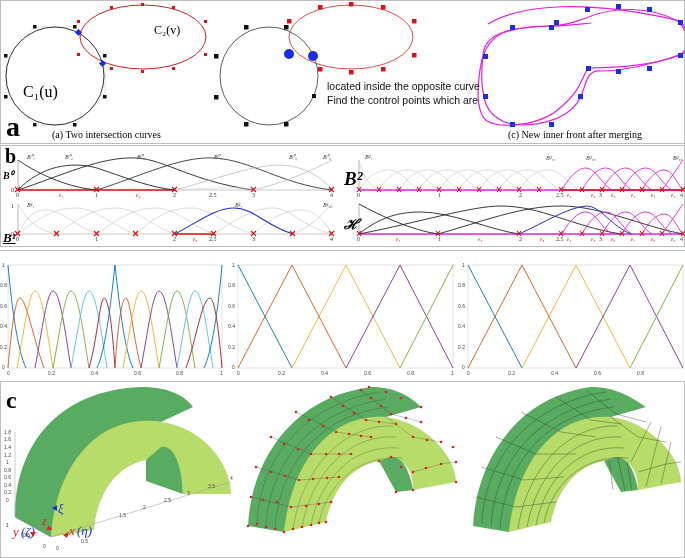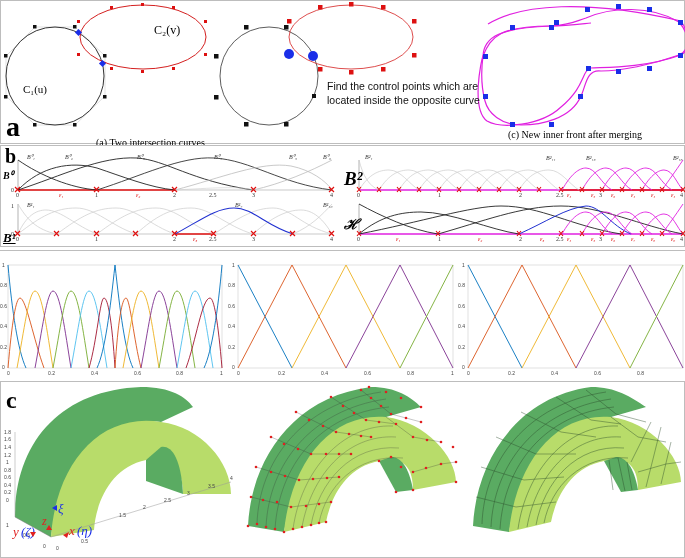--- a/index.html
+++ b/index.html
@@ -100,27 +100,27 @@
       <rect x="615" y="68" width="5" height="5"></rect>
         <rect x="585" y="65" width="5" height="5"></rect>
         <rect x="577" y="93" width="5" height="5"></rect>
       <rect x="548" y="121" width="5" height="5"></rect>
         <rect x="509" y="121" width="5" height="5"></rect>
         <rect x="482" y="93" width="5" height="5"></rect>
       <rect x="482" y="53" width="5" height="5"></rect>
     </g>
   </svg>
   <div class="lbl" style="left:5px;top:112px;font-size:28px;line-height:28px;">a</div>
-  <div class="cap" style="left:22px;top:82px;font-size:11px;">C₁(u)</div>
+  <div class="cap" style="left:22px;top:82px;font-size:16px;">C₁(u)</div>
   <div class="cap" style="left:153px;top:22px;font-size:12px;">C₂(v)</div>
-  <div class="cap" style="left:51px;top:136px;margin-left:44px;">(a) Two intersection curves</div>
+  <div class="cap" style="left:51px;top:128px;">(a) Two intersection curves</div>
   <div class="cap" style="left:507px;top:128px;">(c) New inner front after merging</div>
   <div class="note" style="left:326px;top:78px;">
+    <div>located inside the opposite curve</div>
     <div>Find the control points which are</div>
-    <div>located inside the opposite curve</div>
   </div>
 </div>
 
 <div class="panel" style="left:0;top:145px;width:685px;height:102px;">
   <svg width="685" height="102">
 
     <g>
       <line x1="17" y1="14" x2="17" y2="44" stroke="#666" stroke-width="0.5"></line>
       <line x1="17" y1="44" x2="331" y2="44" stroke="#bbb" stroke-width="0.8"></line>
       <line x1="17" y1="44" x2="174" y2="44" stroke="#e01010" stroke-width="1.5"></line>

